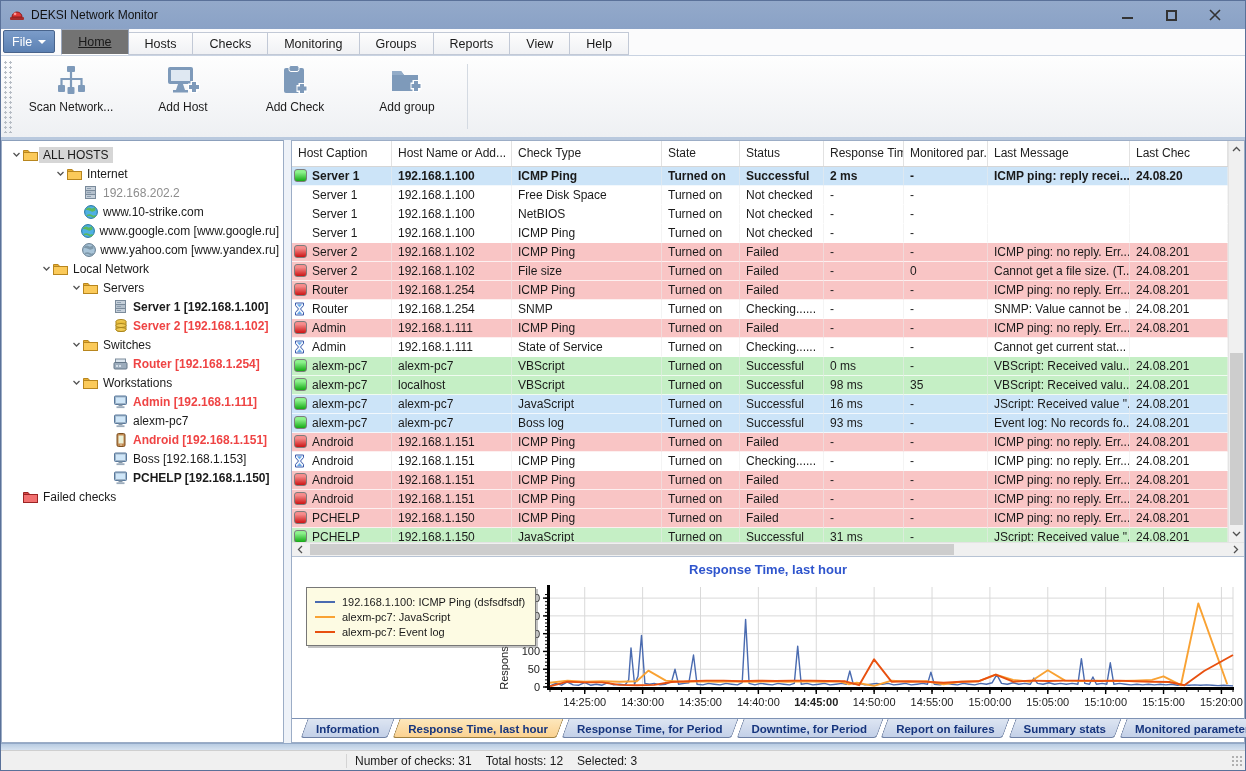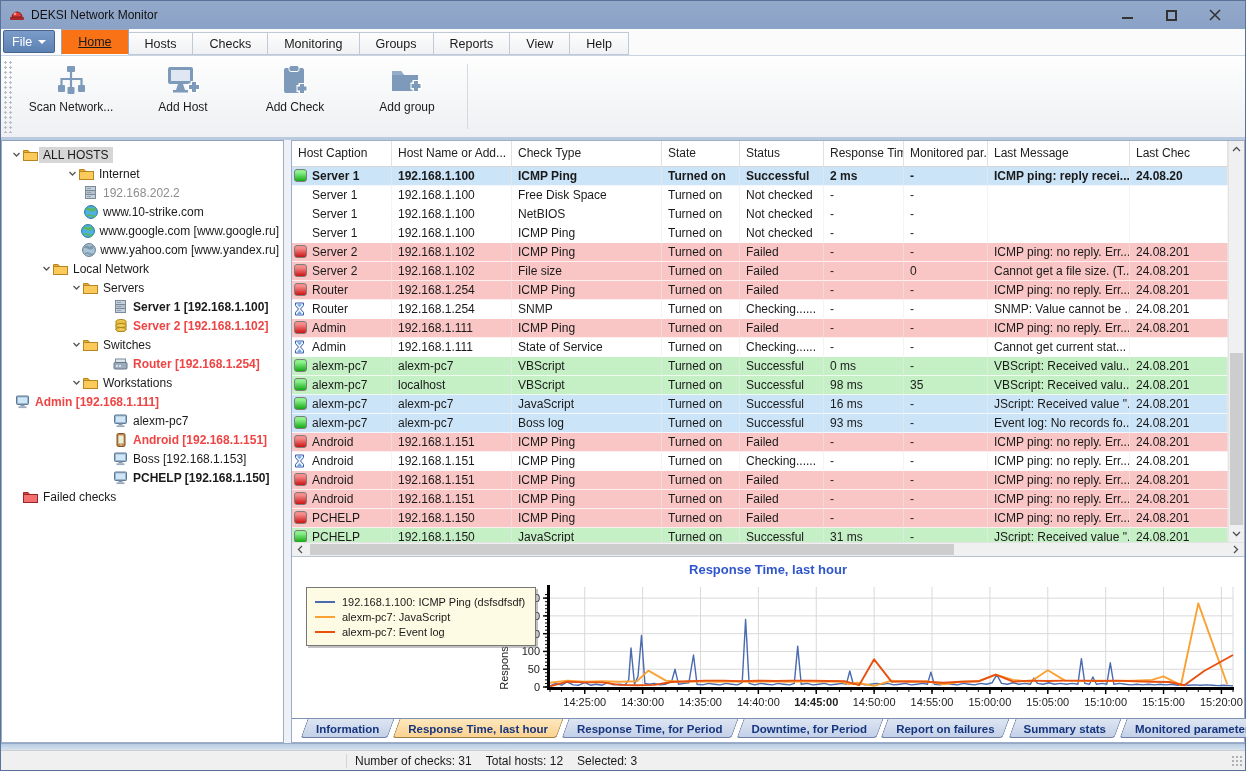--- a/index.html
+++ b/index.html
@@ -20,21 +20,21 @@
   
   .menubar { height:27px; flex:0 0 27px; background:#fbfbfc; display:flex; align-items:flex-end;
              border-bottom:1px solid #c9d3e2; padding-left:2px; }
   .file-btn { height:23px; margin-bottom:2px; padding:0 8px; display:flex; align-items:center; gap:6px;
               background:linear-gradient(#7b9cc9,#5c81b3); border:1px solid #49648c; border-radius:2px;
               color:#fff; font-size:12.5px; }
   .file-caret { width:0; height:0; border-left:4px solid transparent; border-right:4px solid transparent;
                 border-top:4px solid #fff; }
   .menu-tab { height:23px; padding:0 16px; display:flex; align-items:center; font-size:12.5px;
               background:linear-gradient(#fdfdfd,#f0f1f4); border:1px solid #c2c9d6; margin-left:-1px; }
-  .menu-tab.active { height:26px; background:#f97316; border:1px solid #9aa7bd; border-bottom:1px solid #fff;
+  .menu-tab.active { height:26px; background:#737373; border:1px solid #9aa7bd; border-bottom:1px solid #fff;
                      position:relative; z-index:2; margin-left:6px;text-decoration:underline; }
 
   
   .toolbar { height:84px; flex:0 0 84px; background:linear-gradient(#fefefe,#eef0f3);
              border-bottom:3px solid #b9c9de; display:flex; align-items:stretch; }
   .tb-grip { width:10px; margin:4px 2px; background-image:radial-gradient(#b6bcc4 1px, transparent 1.2px);
              background-size:5px 5px; }
   .tb-item { width:112px; display:flex; flex-direction:column; align-items:center; justify-content:flex-start;
              padding-top:8px; gap:4px; }
   .tb-item .tb-label { text-align:center; line-height:14px; }
@@ -224,21 +224,21 @@
             </svg>
           </span>
           <span class="tree-icon">
             <svg width="15" height="13" viewBox="0 0 15 13">
               <path d="M0.5 4.5 v-2 h4.6 l1.6 2 z" fill="#e8ae32" stroke="#b8861e"></path>
               <rect x="0.5" y="4.5" width="14" height="8" fill="#fbca5a" stroke="#b8861e"></rect>
             </svg>
           </span>
           <span class="tree-label selected">ALL HOSTS</span>
         </div>
-        <div class="tree-row" style="padding-left: 32px; margin-left: 32px;">
+        <div class="tree-row" style="padding-left: 52px;">
           <span class="tree-arrow">
             <svg width="9" height="9" viewBox="0 0 9 9">
               <path d="M1.5 3 L4.5 6 L7.5 3" stroke="#555" stroke-width="1.3" fill="none"></path>
             </svg>
           </span>
           <span class="tree-icon">
             <svg width="15" height="13" viewBox="0 0 15 13">
               <path d="M0.5 4.5 v-2 h4.6 l1.6 2 z" fill="#e8ae32" stroke="#b8861e"></path>
               <rect x="0.5" y="4.5" width="14" height="8" fill="#fbca5a" stroke="#b8861e"></rect>
             </svg>
@@ -381,21 +381,21 @@
             </svg>
           </span>
           <span class="tree-icon">
             <svg width="15" height="13" viewBox="0 0 15 13">
               <path d="M0.5 4.5 v-2 h4.6 l1.6 2 z" fill="#e8ae32" stroke="#b8861e"></path>
               <rect x="0.5" y="4.5" width="14" height="8" fill="#fbca5a" stroke="#b8861e"></rect>
             </svg>
           </span>
           <span class="tree-label">Workstations</span>
         </div>
-        <div class="tree-row" style="">
+        <div class="tree-row" style="padding-left: 98px;">
           <span class="tree-arrow"></span>
           <span class="tree-icon">
             <svg width="15" height="14" viewBox="0 0 15 14">
               <rect x="1.5" y="1" width="12" height="8.5" rx="1" fill="#9eb4c8" stroke="#58789c"></rect>
               <rect x="3" y="2.5" width="9" height="5.5" fill="#cfe6f8"></rect>
               <rect x="5.5" y="9.5" width="4" height="1.8" fill="#8496a6"></rect>
               <rect x="3.5" y="11.3" width="8" height="1.8" fill="#9cacbc"></rect>
             </svg>
           </span>
           <span class="tree-label bold alert">Admin [192.168.1.111]</span>

